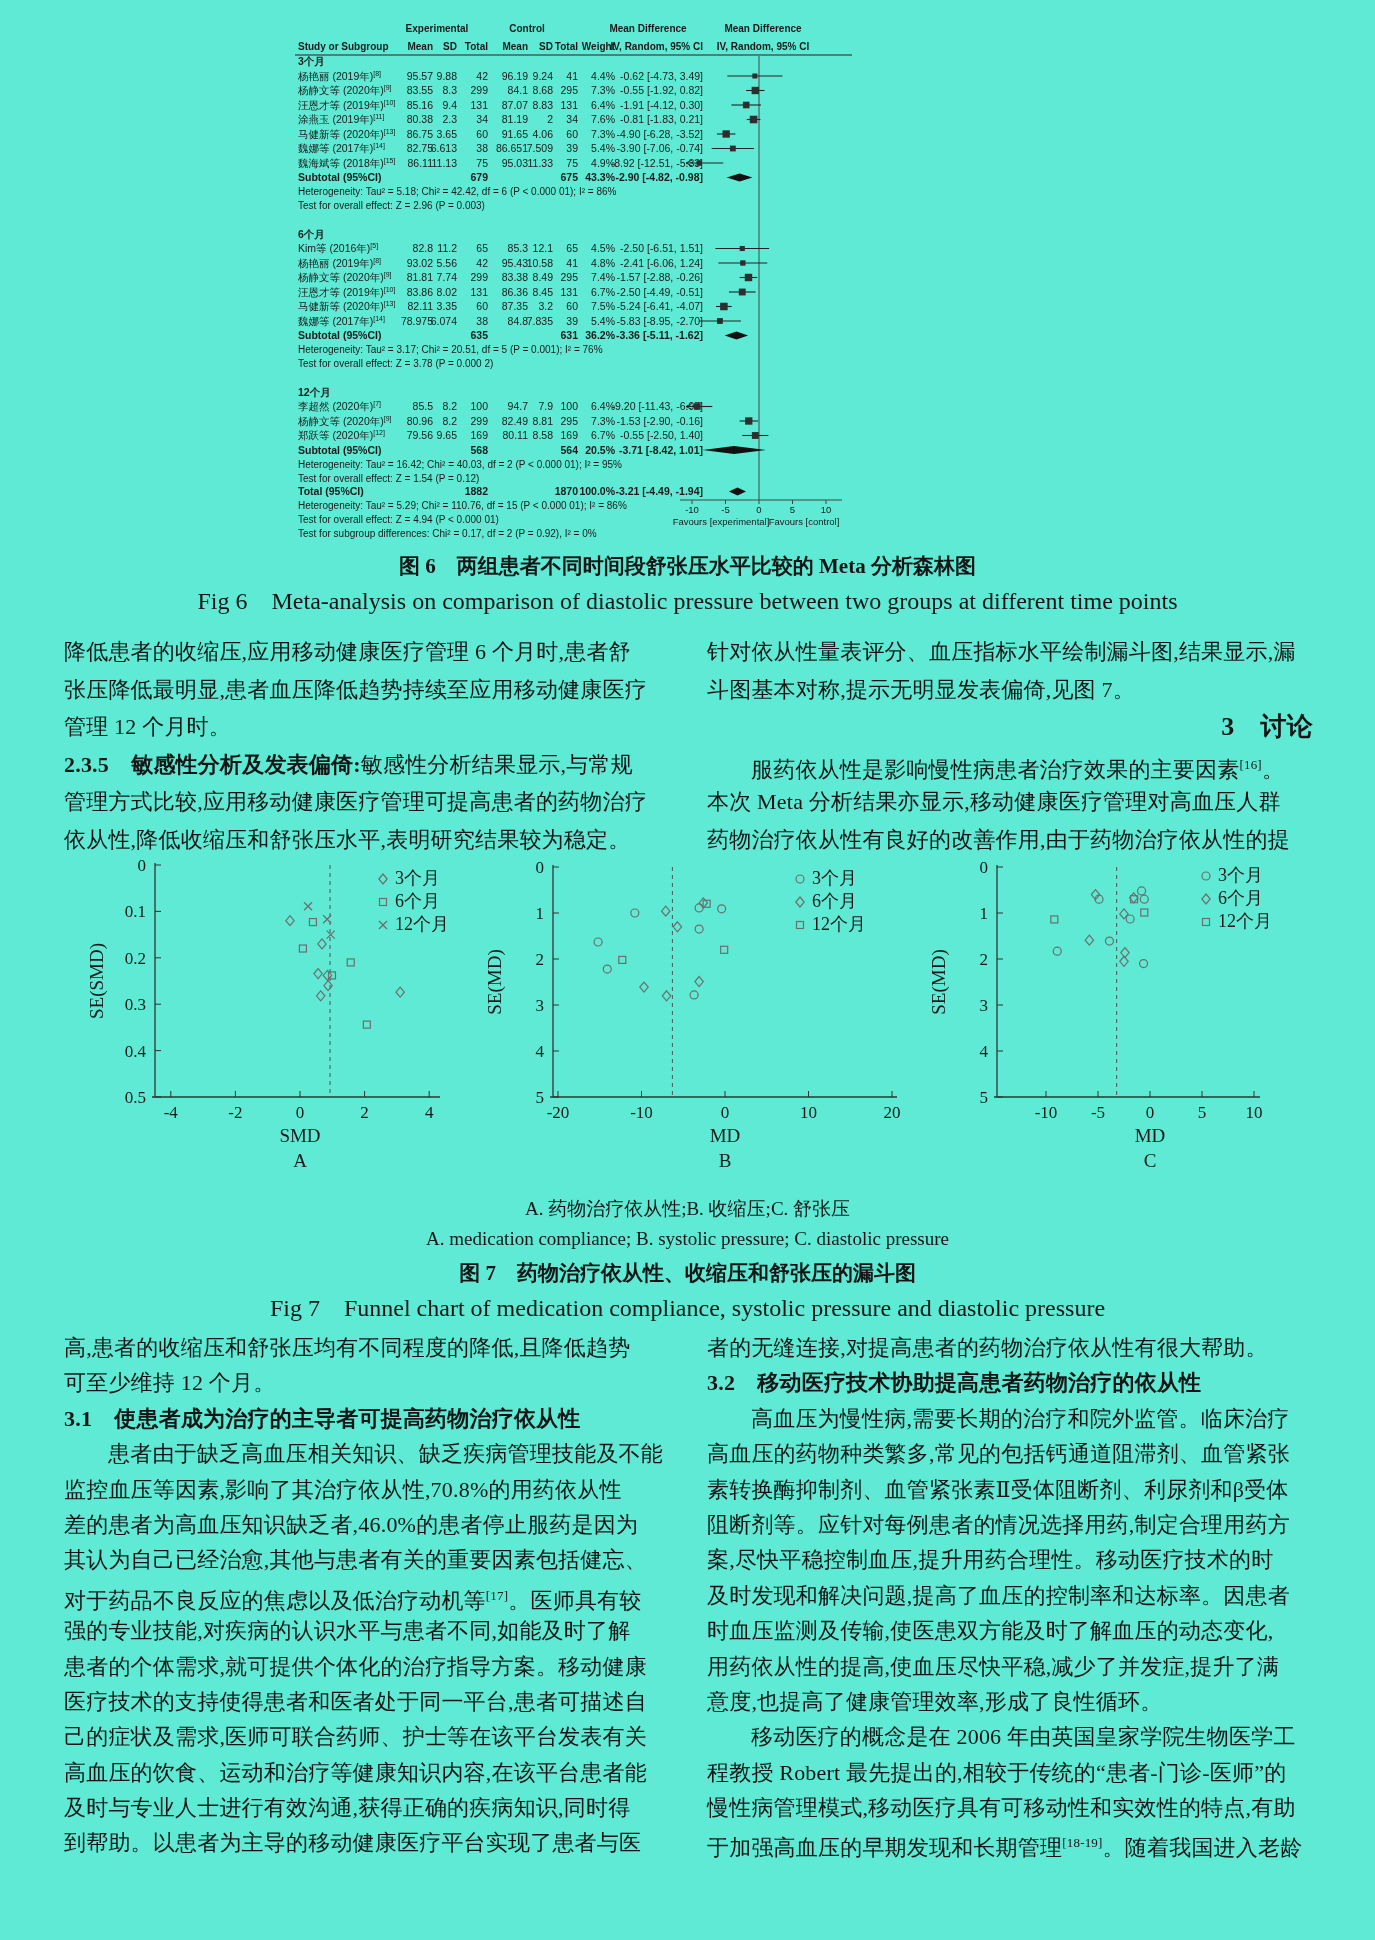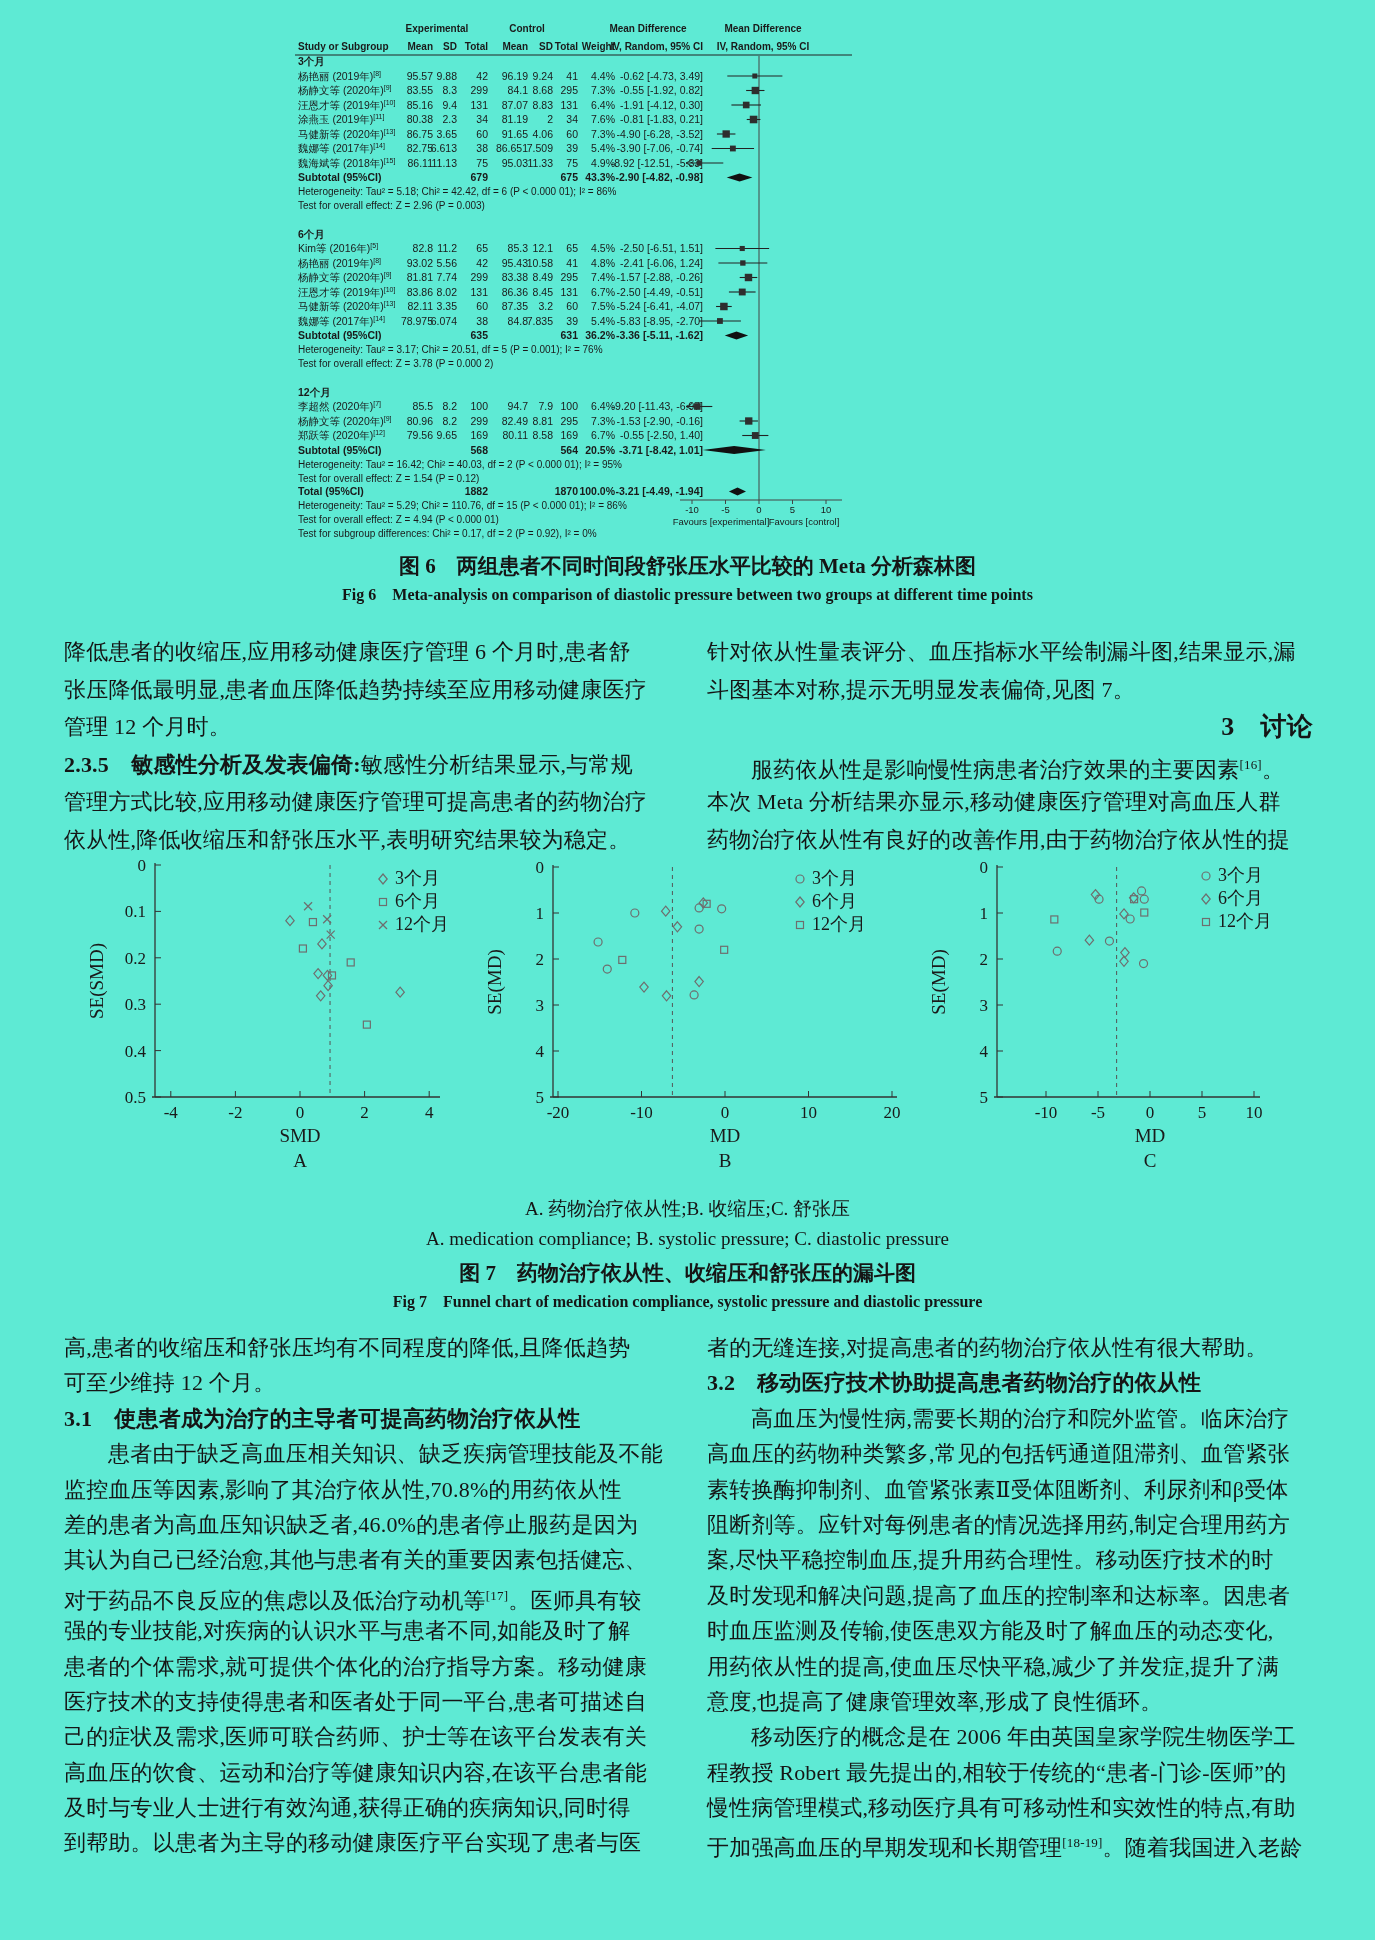--- a/index.html
+++ b/index.html
@@ -1,21 +1,21 @@
 <!DOCTYPE html>
 <html><head>
 <meta charset="utf-8">
 <style>
   html,body{margin:0;padding:0;background:#888;}
   .page{position:relative;width:1375px;height:1940px;background:#5eead4;margin:0 auto;
         font-family:"Liberation Serif","DejaVu Serif",serif;color:#151515;overflow:hidden;}
   svg{position:absolute;}
   .cap{position:absolute;left:0;width:1375px;text-align:center;}
   .cap-zh{font-weight:bold;font-size:21px;}
-  .cap-en{font-weight:bold;font-size:16px;}
+  .cap-en{font-weight:normal;font-size:24px;}
   .cap-sm{font-size:19px;}
   .tcol{position:absolute;width:606px;font-size:22px;}
   .tb1 .tl{line-height:37.5px;height:37.5px;}
   .tb2 .tl{line-height:35.4px;height:35.4px;}
   .tl{white-space:nowrap;letter-spacing:0.2px;}
   .tl.ind{text-indent:44px;}
   .tl.bigh{font-size:26px;text-align:right;}
   .tl sup{font-size:13px;}
   .footer{position:absolute;left:64px;top:1942px;width:1247px;font-size:25px;}
   .footer .fr{float:right;}

